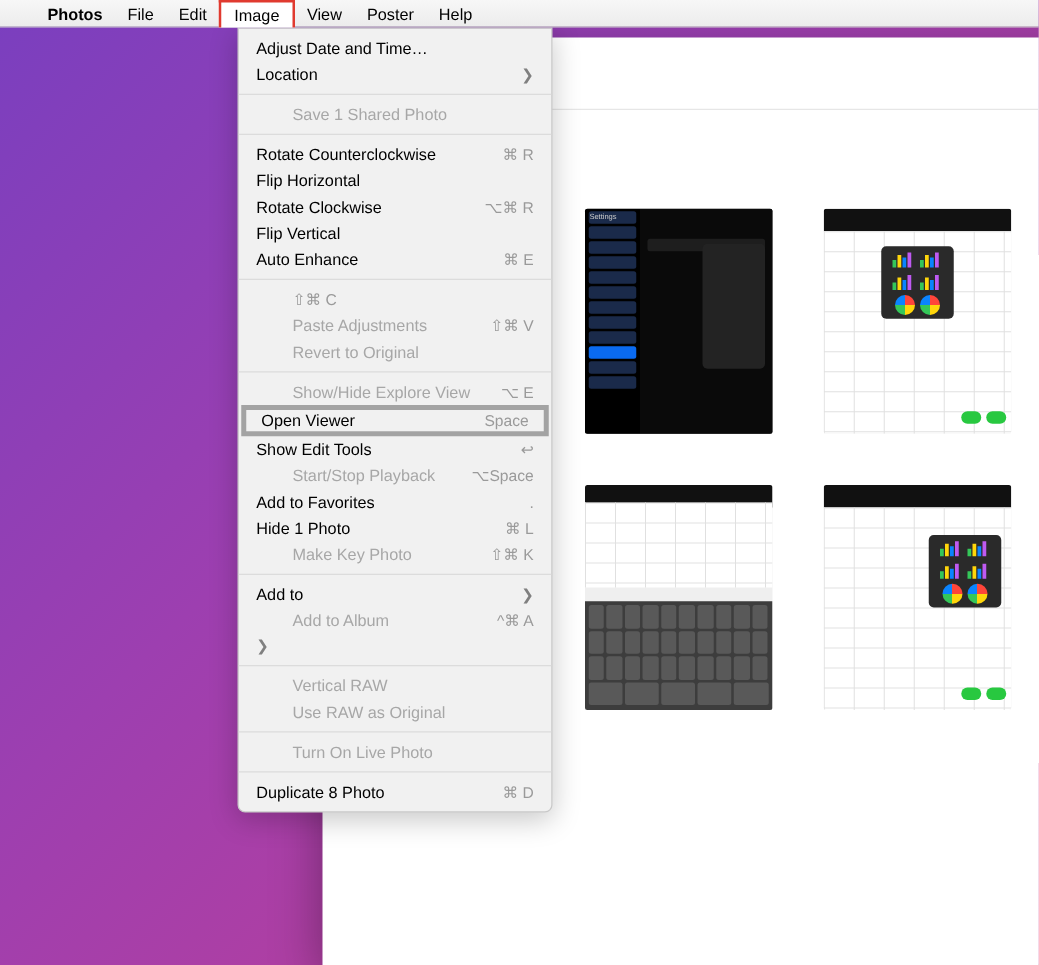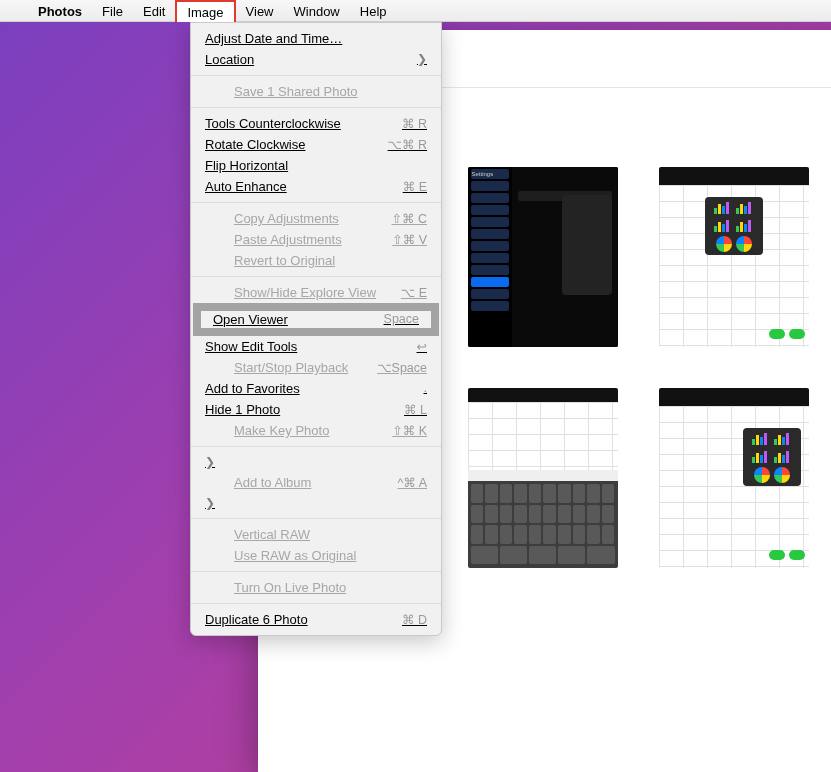--- a/index.html
+++ b/index.html
@@ -30,32 +30,31 @@
     top: 22px; left: 190px;
     width: 252px;
     background: #f1f1f1;
     border: 1px solid #c9c9c9;
     border-radius: 0 0 6px 6px;
     box-shadow: 0 6px 22px rgba(0,0,0,0.22);
     padding: 5px 0;
     z-index: 99;
   }
   .dropdown .mitem {
-    display: flex; align-items: flex-start;
+    display: flex; align-items: flex-end;
     padding: 3px 14px;
     color: #000;
-    text-decoration: underline;
   }
   .dropdown .mitem.disabled { color: #a7a7a7; padding-left: 43px; }
   .dropdown .mitem .label { flex: 1; }
   .dropdown .mitem .shortcut { color: #9a9a9a; font-size: 12.5px; }
   .dropdown .mitem .chevron { color: #808080; font-size: 12px; }
   .dropdown .sep { height: 1px; background: #dcdcdc; margin: 5px 0; }
   .dropdown .mitem.highlight {
-    border: 8px solid #a3a3a3;
+    border: 4px solid #a3a3a3;
     margin: 0 2px; padding: 1px 12px;
   }
   
   .app-window {
     position: absolute; top: 30px; left: 258px;
     width: 620px; height: 742px;
     background: #fff;
     border-top-left-radius: 10px;
     box-shadow: 0 12px 40px rgba(0,0,0,0.35);
     overflow: hidden;
@@ -152,55 +151,57 @@
 </head>
 <body>
 
 <div class="menubar">
   <span class="apple-logo"></span>
   <span class="item app">Photos</span>
   <span class="item">File</span>
   <span class="item">Edit</span>
   <span class="item open">Image</span>
   <span class="item">View</span>
-  <span class="item">Window</span>
+  <span class="item">Poster</span>
   <span class="item">Help</span>
 </div>
 
 <div class="dropdown" id="dropdown">
     <div class="mitem">
       <span class="label">Adjust Date and Time…</span>
     </div>
     <div class="mitem">
       <span class="label">Location</span>
       <span class="chevron">❯</span>
     </div>
     <div class="sep"></div>
     <div class="mitem disabled">
       <span class="label">Save 1 Shared Photo</span>
     </div>
     <div class="sep"></div>
     <div class="mitem">
-      <span class="label">Tools Counterclockwise</span>
+      <span class="label">Rotate Counterclockwise</span>
       <span class="shortcut">⌘ R</span>
+    </div>
+    <div class="mitem">
+      <span class="label">Flip Horizontal</span>
     </div>
     <div class="mitem">
       <span class="label">Rotate Clockwise</span>
       <span class="shortcut">⌥⌘ R</span>
     </div>
     <div class="mitem">
-      <span class="label">Flip Horizontal</span>
+      <span class="label">Flip Vertical</span>
     </div>
     <div class="mitem">
       <span class="label">Auto Enhance</span>
       <span class="shortcut">⌘ E</span>
     </div>
     <div class="sep"></div>
     <div class="mitem disabled">
-      <span class="label">Copy Adjustments</span>
       <span class="shortcut">⇧⌘ C</span>
     </div>
     <div class="mitem disabled">
       <span class="label">Paste Adjustments</span>
       <span class="shortcut">⇧⌘ V</span>
     </div>
     <div class="mitem disabled">
       <span class="label">Revert to Original</span>
     </div>
     <div class="sep"></div>
@@ -227,20 +228,21 @@
     <div class="mitem">
       <span class="label">Hide 1 Photo</span>
       <span class="shortcut">⌘ L</span>
     </div>
     <div class="mitem disabled">
       <span class="label">Make Key Photo</span>
       <span class="shortcut">⇧⌘ K</span>
     </div>
     <div class="sep"></div>
     <div class="mitem">
+      <span class="label">Add to</span>
       <span class="chevron">❯</span>
     </div>
     <div class="mitem disabled">
       <span class="label">Add to Album</span>
       <span class="shortcut">^⌘ A</span>
     </div>
     <div class="mitem">
       <span class="chevron">❯</span>
     </div>
     <div class="sep"></div>
@@ -249,21 +251,21 @@
     </div>
     <div class="mitem disabled">
       <span class="label">Use RAW as Original</span>
     </div>
     <div class="sep"></div>
     <div class="mitem disabled">
       <span class="label">Turn On Live Photo</span>
     </div>
     <div class="sep"></div>
     <div class="mitem">
-      <span class="label">Duplicate 6 Photo</span>
+      <span class="label">Duplicate 8 Photo</span>
       <span class="shortcut">⌘ D</span>
     </div>
   </div>
 
 <div class="app-window">
   <div class="toolbar">
     <div class="aspect-icon"></div>
     <div class="slider-wrap">
       <span class="minus">–</span>
       <div class="slider">

